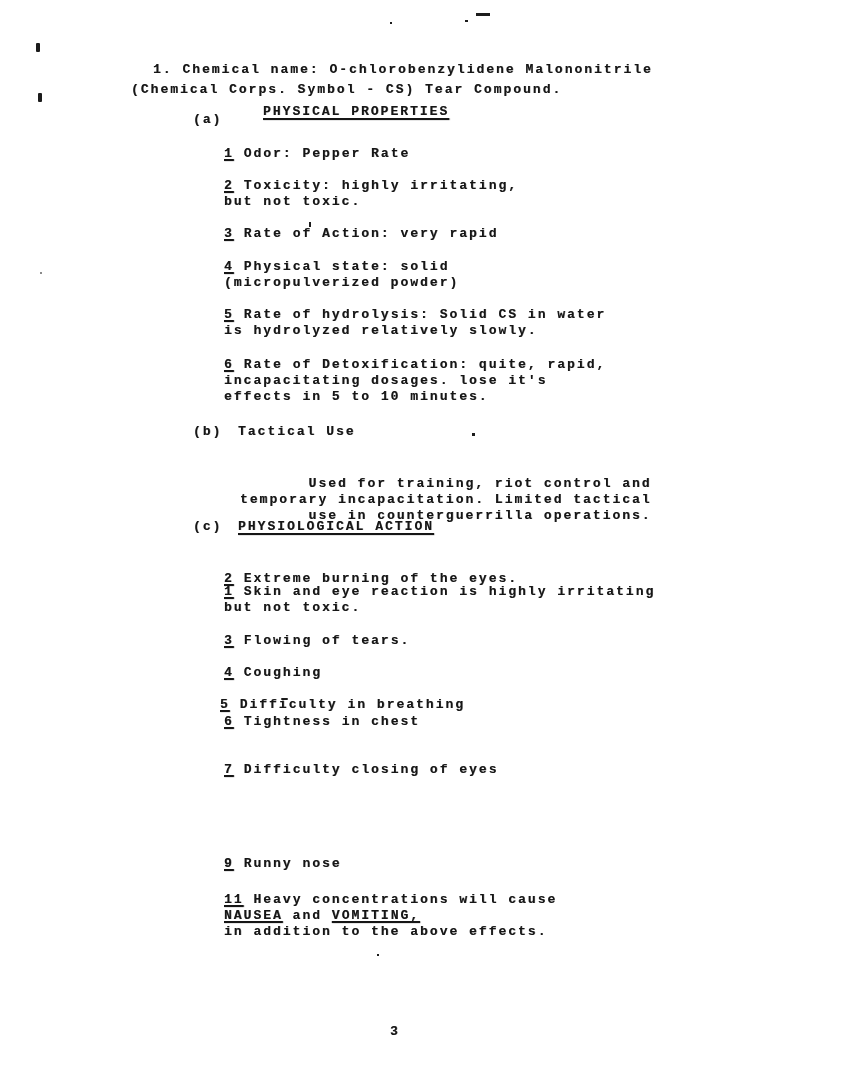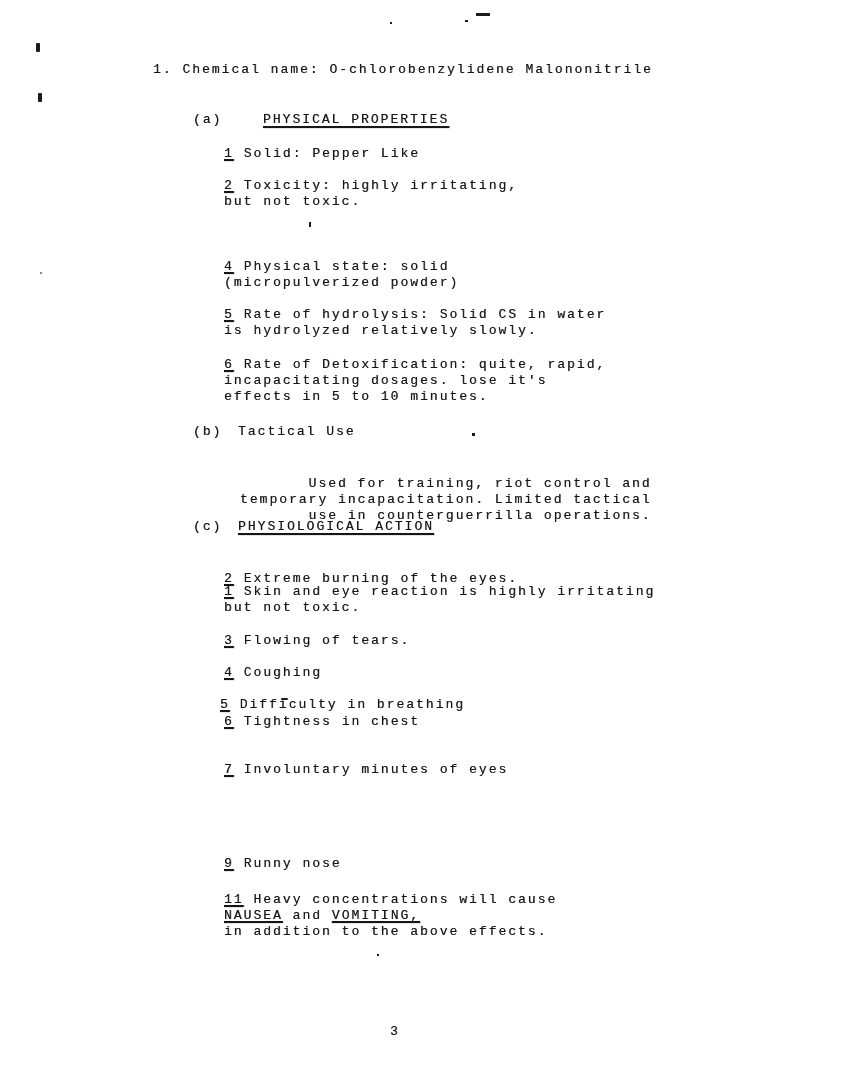--- a/index.html
+++ b/index.html
@@ -1,19 +1,19 @@
 <!DOCTYPE html>
 <html><head>
 <meta charset="utf-8">
 <style>
   html,body{margin:0;padding:0;background:#ffffff;}
   .doc{
     position:relative;width:727px;height:1092px;background:#ffffff;overflow:hidden;
     font-family:"Liberation Mono","DejaVu Sans Mono",monospace;
-    font-weight:400;color:#161616;font-size:13px;letter-spacing:2px;
+    font-weight:700;color:#161616;font-size:13px;letter-spacing:2px;
     text-shadow:0.4px 0.2px 0 rgba(20,20,20,0.55);
   }
   .abs{position:absolute;}
   .lh16{line-height:16px;}
   .lh20{line-height:20px;}
   .txt{white-space:pre-line;}
   .num{text-decoration:underline;text-decoration-thickness:1.5px;text-underline-offset:2px;}
   .head-title{text-decoration:underline;text-decoration-thickness:2px;text-underline-offset:3px;}
   .emph{text-decoration:underline;text-decoration-thickness:2px;text-underline-offset:2px;}
   .artifact{position:absolute;background:#1c1c1c;}
@@ -30,28 +30,30 @@
   <div class="artifact" style="left:36px;top:43px;width:4px;height:9px;border-radius:1px;"></div>
   <div class="artifact" style="left:38px;top:93px;width:4px;height:9px;border-radius:1px;"></div>
   <div class="artifact light" style="left:40px;top:272px;width:2px;height:2px;"></div>
   <div class="artifact" style="left:309px;top:222px;width:2px;height:5px;"></div>
   <div class="artifact" style="left:472px;top:433px;width:3px;height:3px;"></div>
   <div class="artifact" style="left:281px;top:698px;width:7px;height:2px;border-radius:2px;"></div>
   <div class="artifact" style="left:377px;top:954px;width:2px;height:2px;"></div>
 
   <div class="abs lh20" style="left:131px;top:60px;text-indent:22px;">
     <span>1.  Chemical name:  O-chlorobenzylidene Malononitrile</span><br>
+    <span>(Chemical Corps. Symbol - CS) Tear Compound.</span>
   </div>
 
   <div class="abs lh16" style="left:193px;top:112px;">(a)</div>
-  <div class="abs lh16 head-title" style="left:224px;top:112px;padding-left:39px;">PHYSICAL PROPERTIES</div>
+  <div class="abs lh16 head-title" style="left:224px;top:104px;padding-left:39px;">PHYSICAL PROPERTIES</div>
 
-  <div class="abs lh16" style="left:224px;top:146px;"><span class="num">1</span>&nbsp;<span class="txt">Solid: Pepper Like</span></div>
+  <div class="abs lh16" style="left:224px;top:146px;"><span class="num">1</span>&nbsp;<span class="txt">Odor: Pepper Rate</span></div>
   <div class="abs lh16" style="left:224px;top:178px;"><span class="num">2</span>&nbsp;<span class="txt">Toxicity:  highly irritating,
 but not toxic.</span></div>
+  <div class="abs lh16" style="left:224px;top:226px;"><span class="num">3</span>&nbsp;<span class="txt">Rate of Action: very rapid</span></div>
   <div class="abs lh16" style="left:224px;top:259px;"><span class="num">4</span>&nbsp;<span class="txt">Physical state: solid
 (micropulverized powder)</span></div>
   <div class="abs lh16" style="left:224px;top:307px;"><span class="num">5</span>&nbsp;<span class="txt">Rate of hydrolysis: Solid CS in water
 is hydrolyzed relatively slowly.</span></div>
   <div class="abs lh16" style="left:224px;top:357px;"><span class="num">6</span>&nbsp;<span class="txt">Rate of Detoxification: quite, rapid,
 incapacitating dosages.  lose it's
 effects in 5 to 10 minutes.</span></div>
 
   <div class="abs lh16" style="left:193px;top:424px;">(b)</div>
   <div class="abs lh16" style="left:238px;top:424px;">Tactical Use</div>
@@ -63,21 +65,21 @@
   <div class="abs lh16" style="left:193px;top:519px;">(c)</div>
   <div class="abs lh16 head-title" style="left:238px;top:519px;">PHYSIOLOGICAL ACTION</div>
 
   <div class="abs lh16" style="left:224px;top:552px;margin-top:32px;"><span class="num">1</span>&nbsp;<span class="txt">Skin and eye reaction is highly irritating
 but not toxic.</span></div>
   <div class="abs lh16" style="left:224px;top:571px;"><span class="num">2</span>&nbsp;<span class="txt">Extreme burning of the eyes.</span></div>
   <div class="abs lh16" style="left:224px;top:633px;"><span class="num">3</span>&nbsp;<span class="txt">Flowing of tears.</span></div>
   <div class="abs lh16" style="left:224px;top:665px;"><span class="num">4</span>&nbsp;<span class="txt">Coughing</span></div>
   <div class="abs lh16" style="left:220px;top:697px;"><span class="num">5</span>&nbsp;<span class="txt">Difficulty in breathing</span></div>
   <div class="abs lh16" style="left:224px;top:714px;"><span class="num">6</span>&nbsp;<span class="txt">Tightness in chest</span></div>
-  <div class="abs lh16" style="left:224px;top:762px;"><span class="num">7</span>&nbsp;<span class="txt">Involuntary minutes of eyes</span></div>
+  <div class="abs lh16" style="left:224px;top:762px;"><span class="num">7</span>&nbsp;<span class="txt">Difficulty closing of eyes</span></div>
   <div class="abs lh16" style="left:224px;top:828px;margin-top:28px;"><span class="num">9</span>&nbsp;<span class="txt">Runny nose</span></div>
 
   <div class="abs lh16" style="left:224px;top:892px;">
     <span class="num">11</span>&nbsp;<span>Heavy concentrations will cause</span><br>
     <span class="emph">NAUSEA</span><span class="txt"> and </span><span class="emph">VOMITING,</span><br>
     <span>in addition to the above effects.</span>
   </div>
 
   <div class="abs lh16" style="left:390px;top:1024px;">3</div>
 

